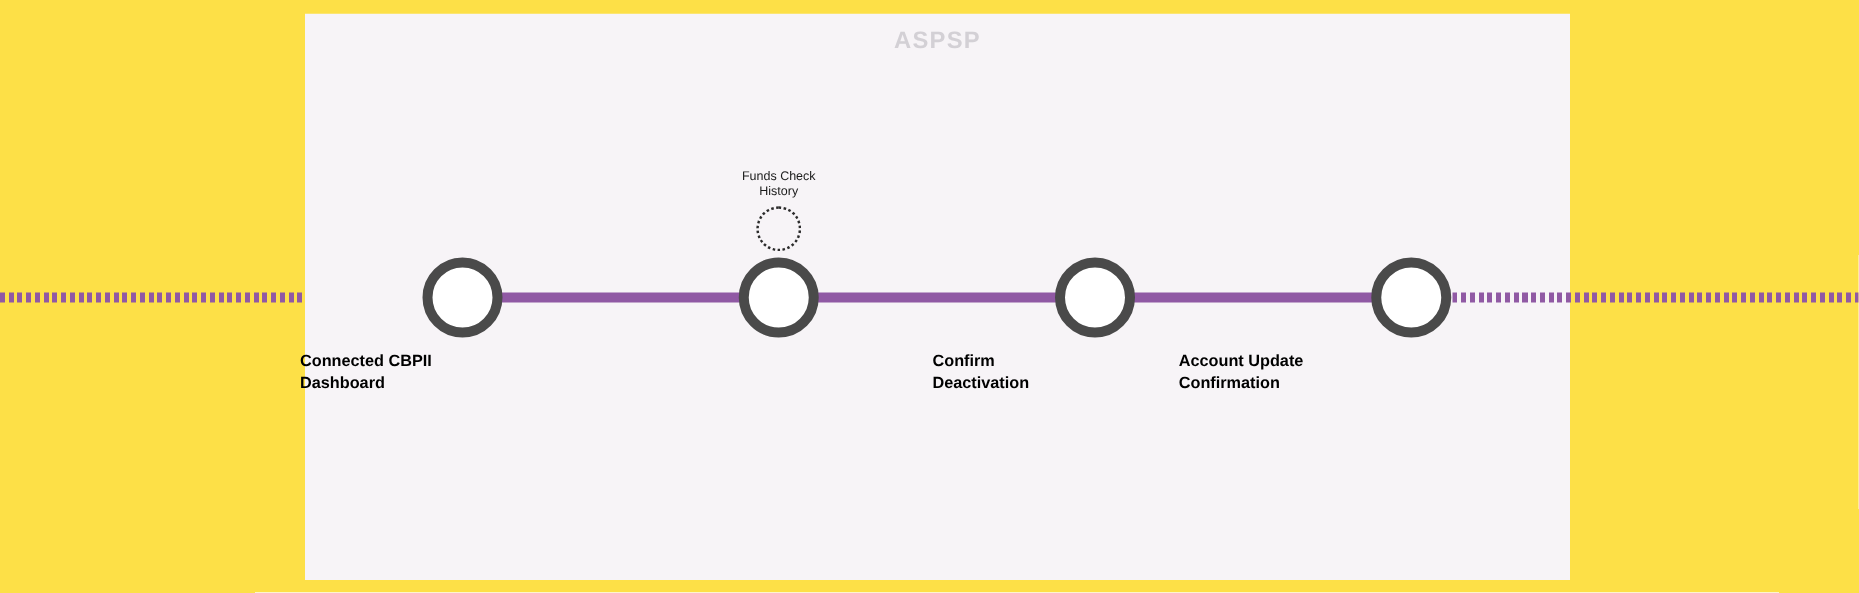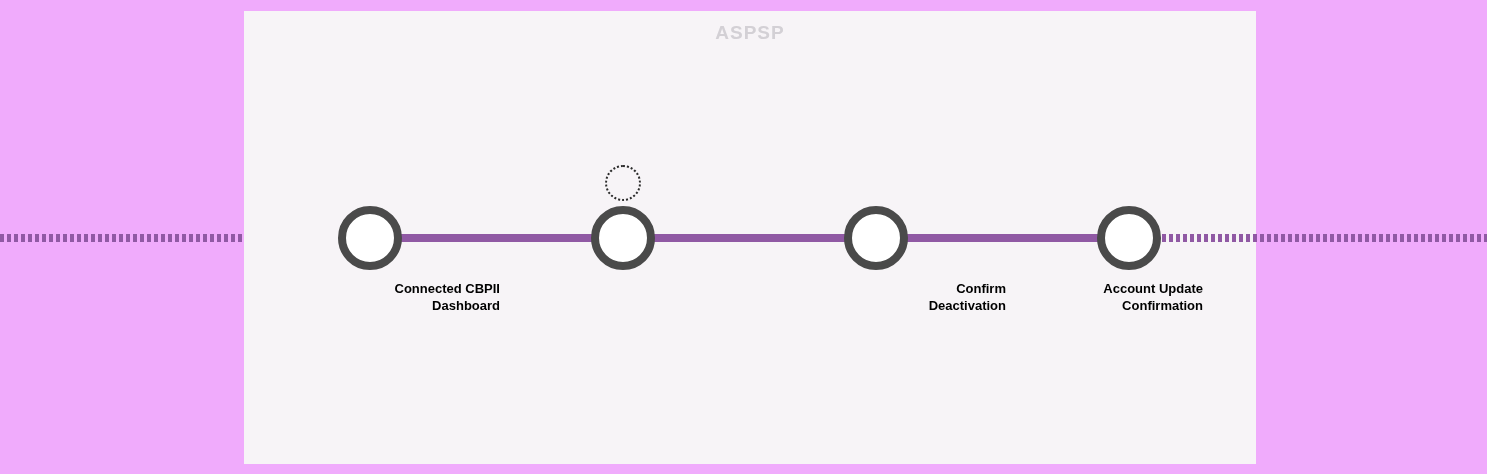--- a/index.html
+++ b/index.html
@@ -7,21 +7,21 @@
     padding: 0;
     background: #ffffff;
   }
   body {
     font-family: "Liberation Sans", sans-serif;
   }
   #stage {
     position: relative;
     width: 1487px;
     height: 474px;
-    background: #f0abfc;
+    background: #fde047;
     overflow: hidden;
   }
 
   
   .panel {
     position: absolute;
     left: 244px;
     top: 11px;
     width: 1012px;
     height: 453px;
@@ -84,21 +84,21 @@
     background: #ffffff;
     border: 8px solid #4a4a4a;
     box-sizing: border-box;
     top: 206px;
   }
 
   .node-label {
     position: absolute;
     top: 280px;
     width: 260px;
-    text-align: right;
+    text-align: left;
     font-size: 13px;
     font-weight: bold;
     line-height: 17px;
     color: #000000;
     white-space: pre-line;
     user-select: none;
   }
 
   
   .dotted-node {
@@ -136,20 +136,22 @@
   <div class="panel">
     <div class="panel-title">ASPSP</div>
   </div>
 
   <div class="flow-line" style="left:400px; width:200px;"></div>
   <div class="flow-line" style="left:653px; width:200px;"></div>
   <div class="flow-line" style="left:906px; width:200px;"></div>
 
   <div class="dash-rail right"></div>
 
+  <div class="dotted-label">Funds Check
+History</div>
   <div class="dotted-node"></div>
 
   <div class="node" style="left:338px;"></div>
   <div class="node-label" style="left:240px;">Connected CBPII
 Dashboard</div>
 
   <div class="node" style="left:591px;"></div>
 
   <div class="node" style="left:844px;"></div>
   <div class="node-label" style="left:746px;">Confirm

